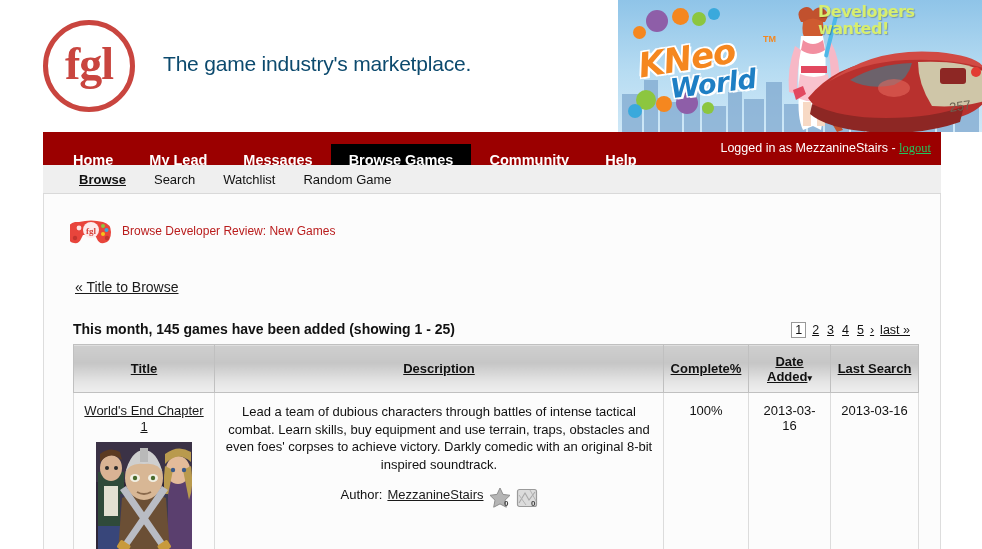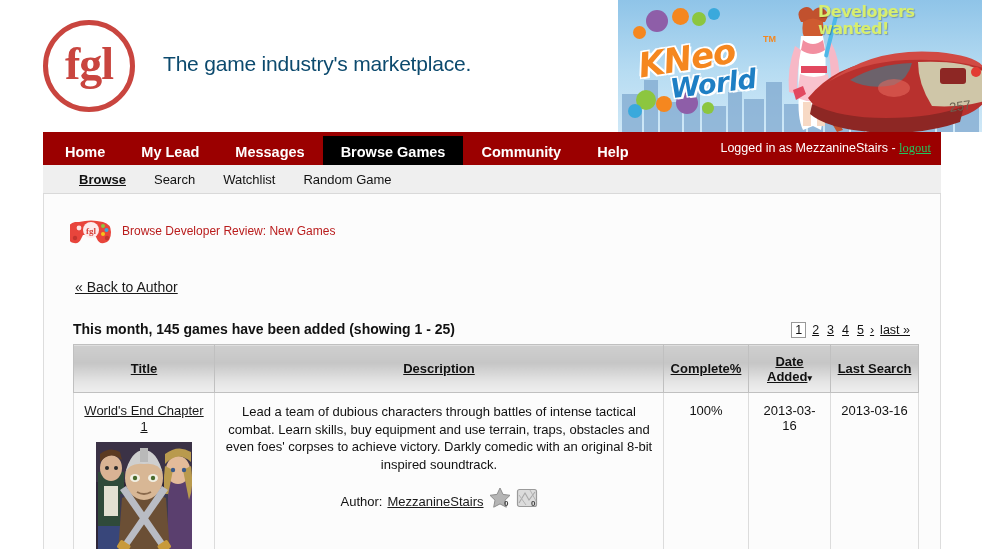--- a/index.html
+++ b/index.html
@@ -82,21 +82,21 @@
   }
   .ship {
     position: absolute; right: -6px; top: 42px; width: 190px; height: 95px;
   }
 
   
   .nav {
     position: absolute; left: 43px; top: 132px; width: 898px; height: 33px;
     background: #9b0000;
   }
-  .nav ul { list-style: none; margin:0; padding:4px; display:flex; height:33px; }
+  .nav ul { list-style: none; margin:0; padding:12px; display:flex; height:33px; }
   .nav li {
     color: #fff; font-size: 14.5px; font-weight: bold;
     padding: 0 18px; height: 33px; line-height: 33px;
     cursor: pointer; white-space: nowrap;
   }
   .nav li.active { background: #000000; }
   .logged {
     position: absolute; right: 10px; top: 0; height: 33px; line-height: 33px;
     color: #fff; font-size: 12.5px; font-weight: normal;
   }
@@ -174,21 +174,21 @@
     font-size: 13px; color:#1a1a1a; text-decoration: underline; cursor:pointer;
     line-height: 1.25; display:block;
   }
   .thumb {
     width: 96px; height: 110px; margin: 6px auto 0; display:block;
     position: relative; overflow:hidden; background:#2b2233;
   }
   .desc-text { text-align: center; line-height: 1.35; font-size: 13px; }
   .author-line {
     text-align:center; margin-top: 14px; font-size: 13px;
-    display:flex; align-items:flex-end; justify-content:center; gap:5px;
+    display:flex; align-items:flex-start; justify-content:center; gap:5px;
   }
   .author-line a { color:#1a1a1a; text-decoration: underline; cursor:pointer;}
   .badge-star, .badge-map { position: relative; width: 22px; height: 22px; flex:0 0 auto;}
   .badge-num {
     position:absolute; right: 2px; bottom: 1px;
     font-size: 8px; color:#444; font-weight:bold; line-height:1;
   }
   .cell-center { text-align:center; vertical-align: top; padding-top: 10px; }
 </style>
 </head>
@@ -309,21 +309,21 @@
         <circle cx="9" cy="12" r="2.4" fill="#fff" opacity=".85"></circle>
         <circle cx="33" cy="10" r="2" fill="#8cc63f"></circle>
         <circle cx="36.5" cy="14" r="2" fill="#3aa9dc"></circle>
         <circle cx="33" cy="18" r="2" fill="#f5c518"></circle>
         <circle cx="5" cy="22" r="2.2" fill="#c3352f"></circle>
         <circle cx="37" cy="22" r="2.2" fill="#c3352f"></circle>
       </svg>
       <div class="page-title">Browse Developer Review: New Games</div>
     </div>
 
-    <div class="back-link">« Back to Author</div>
+    <div class="back-link">« Title to Browse</div>
 
     <div class="count-line">This month, 145 games have been added (showing 1 - 25)</div>
 
     <div class="pager">
       <span class="cur">1</span>
       <a>2</a>
       <a>3</a>
       <a>4</a>
       <a>5</a>
       <span class="arrow">›</span>

